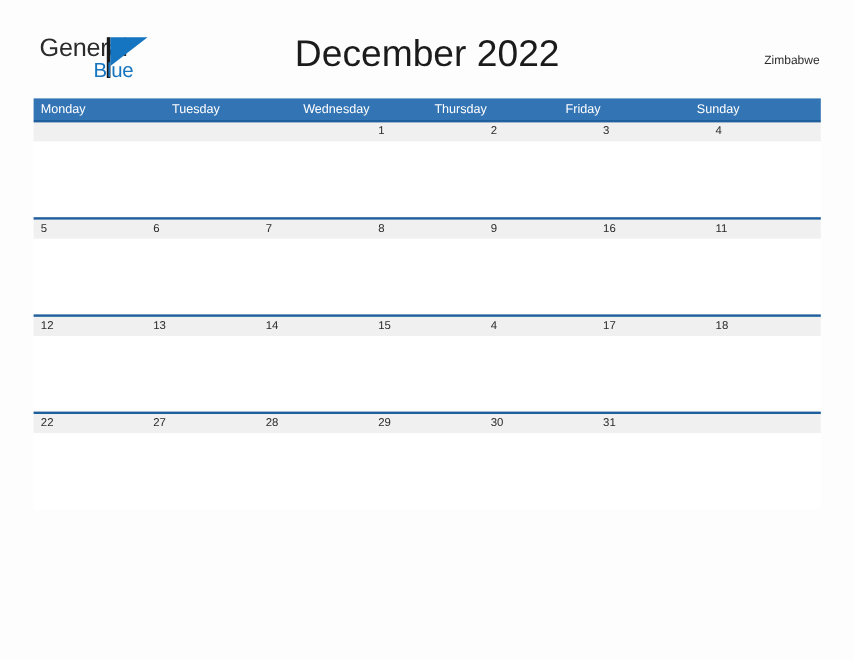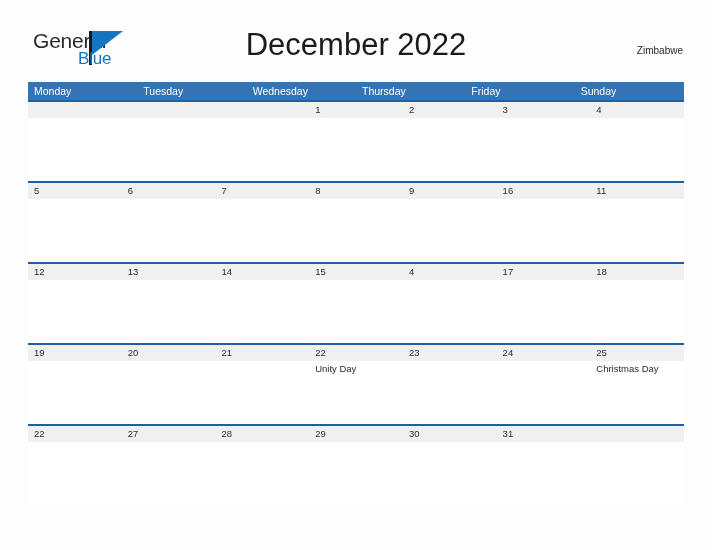--- a/index.html
+++ b/index.html
@@ -250,40 +250,20 @@
         <div class="event-cell"></div>
         <div class="event-cell"></div>
         <div class="event-cell"></div>
         <div class="event-cell"></div>
         <div class="event-cell"></div>
         <div class="event-cell"></div>
         <div class="event-cell"></div>
       </div>
     </div>
 
-    <div class="week-row">
-      <div class="date-band">
-        <div class="date-cell">19</div>
-        <div class="date-cell">20</div>
-        <div class="date-cell">21</div>
-        <div class="date-cell">22</div>
-        <div class="date-cell">23</div>
-        <div class="date-cell">24</div>
-        <div class="date-cell">25</div>
-      </div>
-      <div class="event-band">
-        <div class="event-cell"></div>
-        <div class="event-cell"></div>
-        <div class="event-cell"></div>
-        <div class="event-cell">Unity Day</div>
-        <div class="event-cell"></div>
-        <div class="event-cell"></div>
-        <div class="event-cell">Christmas Day</div>
-      </div>
-    </div>
 
     <div class="week-row">
       <div class="date-band">
         <div class="date-cell">22</div>
         <div class="date-cell">27</div>
         <div class="date-cell">28</div>
         <div class="date-cell">29</div>
         <div class="date-cell">30</div>
         <div class="date-cell">31</div>
         <div class="date-cell"></div>

